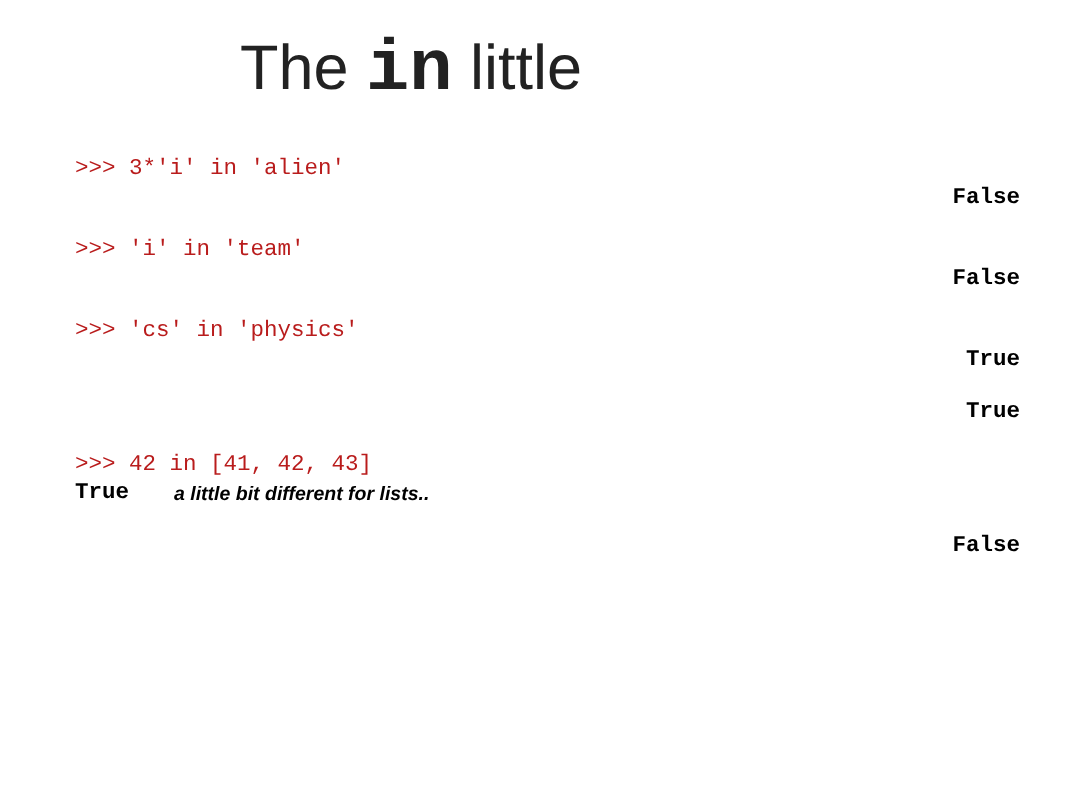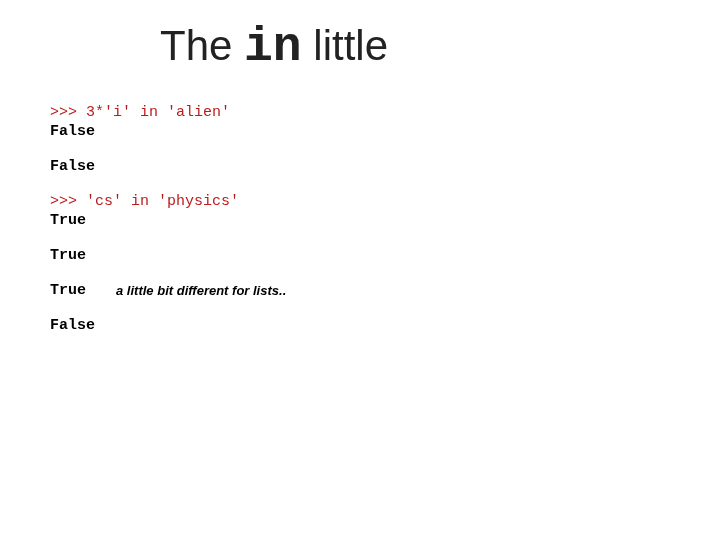--- a/index.html
+++ b/index.html
@@ -37,20 +37,21 @@
       font-size: 15px;
       color: #b91c1c;
       margin-bottom: 2px;
     }
 
     .result-line {
       font-family: 'Courier New', Courier, monospace;
       font-size: 15px;
       color: #000;
       font-weight: bold;
+      text-align: right;
     }
 
     .note-line {
       display: flex;
       align-items: center;
       gap: 20px;
     }
 
     .note-text {
       font-family: Arial, Helvetica, sans-serif;
@@ -66,30 +67,32 @@
 <h1>
   <span>The </span><span class="in-word">in</span><span> little</span>
 </h1>
 
 <div id="examples-container">
     <div class="code-block">
       <div class="prompt-line">&gt;&gt;&gt; 3*'i' in 'alien'</div>
       <div class="result-line">False</div>
     </div>
     <div class="code-block">
+      <div class="prompt-line">&gt;&gt;&gt; 'i' in 'team'</div>
       <div class="result-line">False</div>
     </div>
     <div class="code-block">
       <div class="prompt-line">&gt;&gt;&gt; 'cs' in 'physics'</div>
       <div class="result-line">True</div>
     </div>
     <div class="code-block">
       <div class="result-line">True</div>
     </div>
     <div class="code-block">
+      <div class="prompt-line">&gt;&gt;&gt; 42 in [41, 42, 43]</div>
       <div class="result-line note-line">
         <span>True</span>
         <span class="note-text">a little bit different for lists..</span>
       </div>
     </div>
     <div class="code-block">
       <div class="result-line">False</div>
     </div>
   </div>
 

